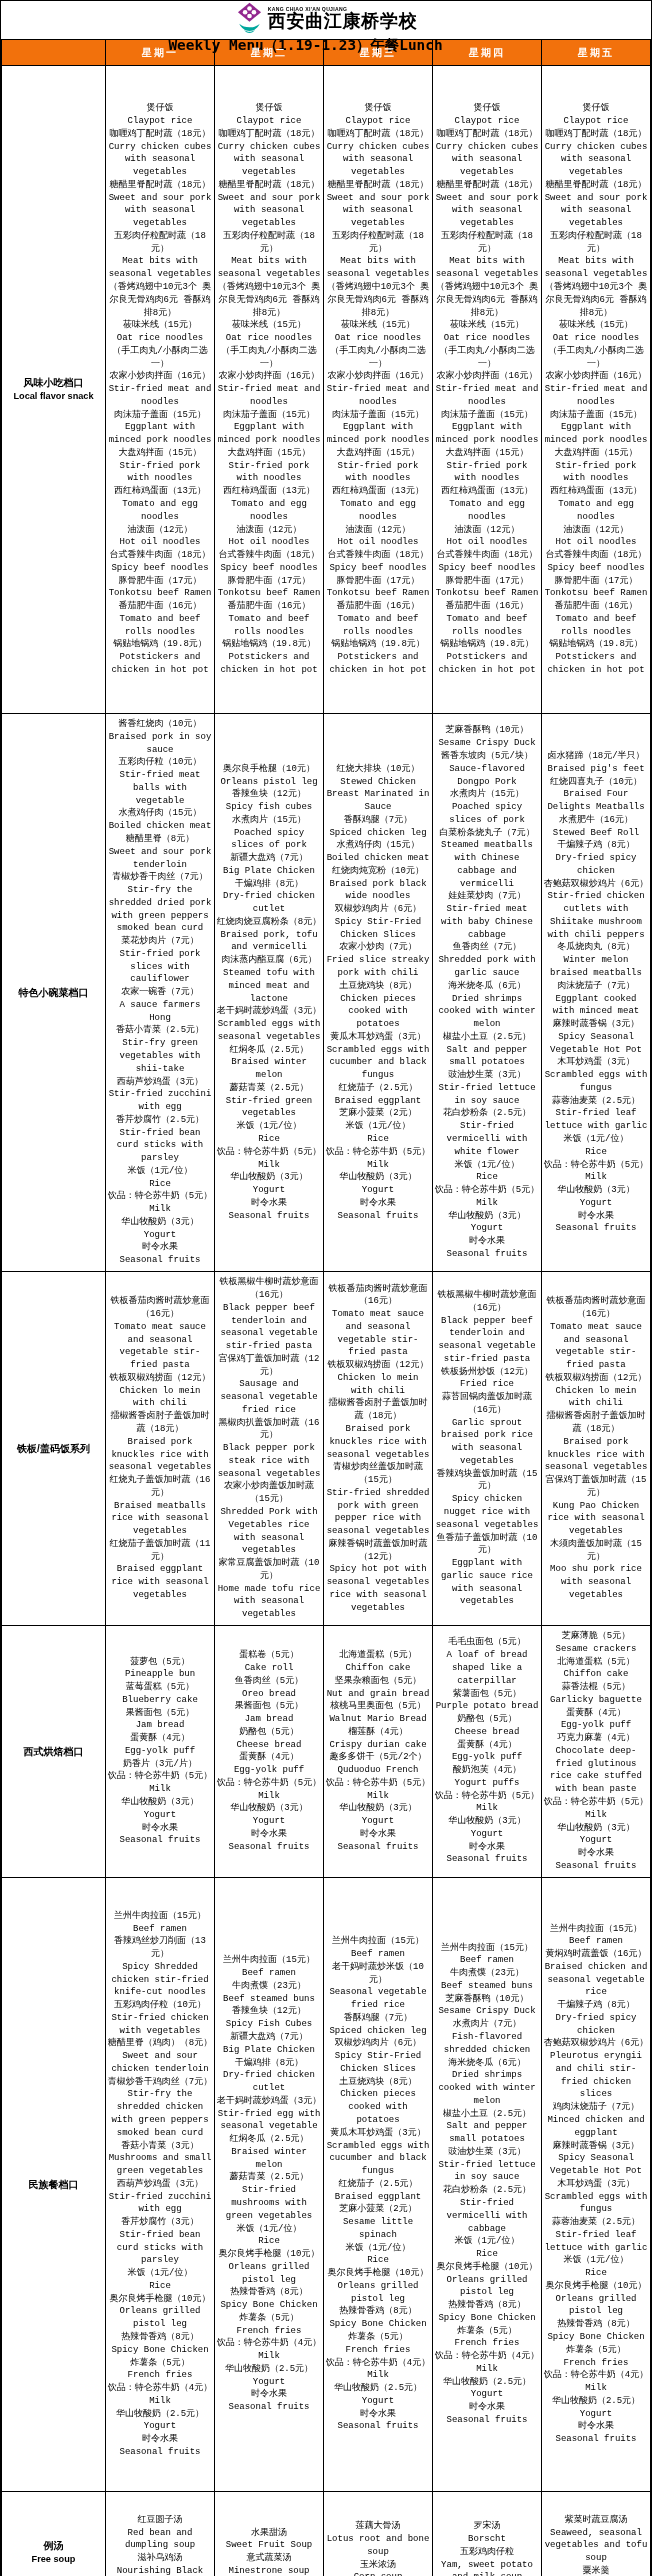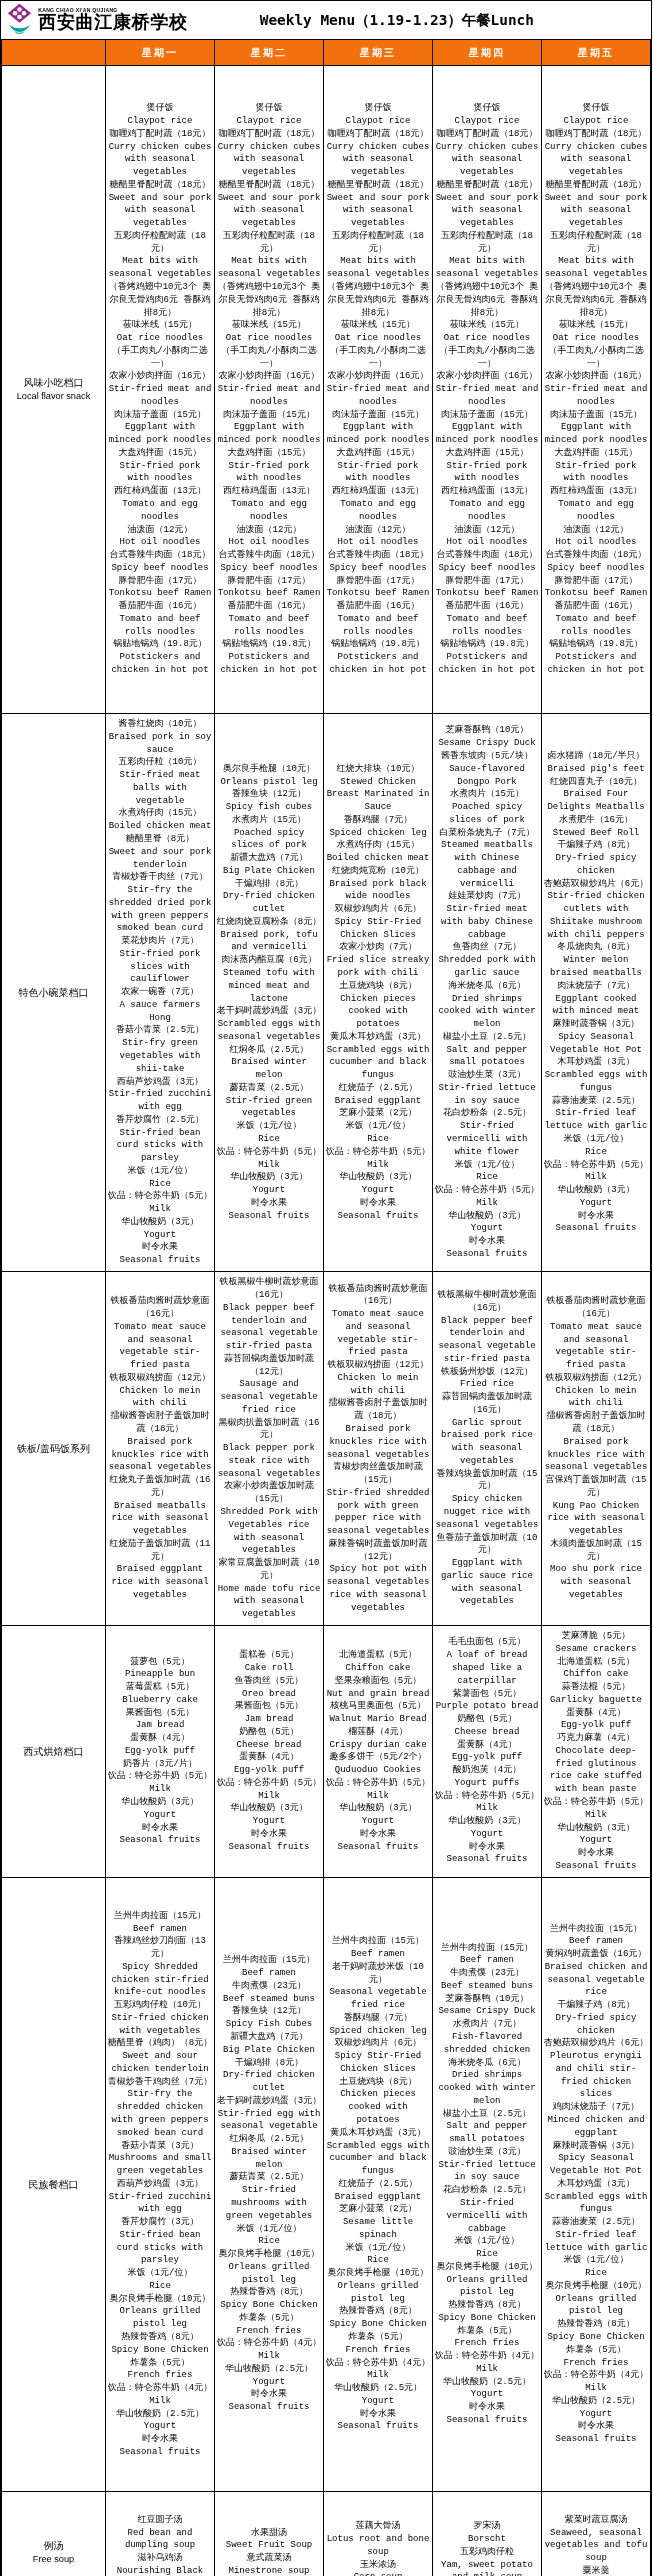--- a/index.html
+++ b/index.html
@@ -1,29 +1,29 @@
 <!DOCTYPE html>
 <html style="--accent: #F2710C;font-size:11px"><head>
 <meta charset="utf-8">
 <style>
   html,body{margin:0;padding:0;background:#fff;}
   body{font-family:"Liberation Sans","DejaVu Sans",sans-serif;color:#000;}
   .sheet{width:650px;border:1.4px solid #000;border-bottom:4.1px solid #000;background:#fff;}
-  .topbar{display:flex;align-items:center;height:38px;padding:1.4px 4.1px 1.4px 4.1px;box-sizing:border-box;background:#fff;}
+  .topbar{display:flex;align-items:center;height:38px;padding:1.4px 4.1px 1.4px 4.1px;box-sizing:border-box;background:#fff;flex-direction:column;}
   .logo-wrap{display:flex;align-items:center;gap:4.1px;min-width:171px;}
   .logo-text .en{font-size:5.1px;font-weight:bold;letter-spacing:0.3px;line-height:1;}
   .logo-text .zh{font-size:18px;font-weight:bold;line-height:1.1;letter-spacing:0.7px;}
   .title{flex:1;text-align:center;font-weight:bold;font-size:14.4px;
          font-family:"DejaVu Sans Mono","Liberation Sans",monospace;padding-right:41px;}
   table.menu{border-collapse:collapse;table-layout:fixed;width:100%;}
   table.menu th,table.menu td{border:0.7px solid #000;vertical-align:middle;
       text-align:center;padding:4.1px 1.4px;box-sizing:border-box;}
   tr.dayrow th{background:var(--accent,#F2710C);color:#fff;font-size:10px;
       font-weight:bold;height:26px;letter-spacing:2.1px;padding:1.4px;}
-  th.rowlabel{font-weight:normal;font-size:10px;background:#fff;line-height:1.5;padding:2.7px;}
+  th.rowlabel{font-weight:bold;font-size:10px;background:#fff;line-height:1.5;padding:2.7px;}
   th.rowlabel .le{font-size:9.2px;}
   td.menu-cell{font-size:9px;line-height:1.42;font-weight:normal;font-family:Liberation Mono, monospace;}
   td.menu-cell .line{margin:0 auto;}
   tr.r0{height:648px;} tr.r1{height:546px;} tr.r2{height:353px;}
   tr.r3{height:231px;} tr.r4{height:614px;} tr.r5{height:122px;}
   .logo-svg{display:block;}
 </style>
 </head>
 <body>
 
@@ -401,21 +401,21 @@
             <div class="line">擂椒酱香卤肘子盖饭加时蔬（18元）</div>
             <div class="line">Braised pork knuckles rice with seasonal vegetables</div>
             <div class="line">红烧丸子盖饭加时蔬（16元）</div>
             <div class="line">Braised meatballs rice with seasonal vegetables</div>
             <div class="line">红烧茄子盖饭加时蔬（11元）</div>
             <div class="line">Braised eggplant rice with seasonal vegetables</div>
           </td>
           <td class="menu-cell">
             <div class="line">铁板黑椒牛柳时蔬炒意面（16元）</div>
             <div class="line">Black pepper beef tenderloin and seasonal vegetable stir-fried pasta</div>
-            <div class="line">蒜苔回锅肉盖饭加时蔬（12元）</div>
+            <div class="line">宫保鸡丁盖饭加时蔬（12元）</div>
             <div class="line">Sausage and seasonal vegetable fried rice</div>
             <div class="line">黑椒肉扒盖饭加时蔬（16元）</div>
             <div class="line">Black pepper pork steak rice with seasonal vegetables</div>
             <div class="line">农家小炒肉盖饭加时蔬（15元）</div>
             <div class="line">Shredded Pork with Vegetables rice with seasonal vegetables</div>
             <div class="line">家常豆腐盖饭加时蔬（10元）</div>
             <div class="line">Home made tofu rice with seasonal vegetables</div>
           </td>
           <td class="menu-cell">
             <div class="line">铁板番茄肉酱时蔬炒意面（16元）</div>
@@ -496,21 +496,21 @@
           <td class="menu-cell">
             <div class="line">北海道蛋糕（5元）</div>
             <div class="line">Chiffon cake</div>
             <div class="line">坚果杂粮面包（5元）</div>
             <div class="line">Nut and grain bread</div>
             <div class="line">核桃马里奥面包（5元）</div>
             <div class="line">Walnut Mario Bread</div>
             <div class="line">榴莲酥（4元）</div>
             <div class="line">Crispy durian cake</div>
             <div class="line">趣多多饼干（5元/2个）</div>
-            <div class="line">Quduoduo Cookies</div>
+            <div class="line">Quduoduo French</div>
             <div class="line">饮品：特仑苏牛奶（5元）</div>
             <div class="line">Milk</div>
             <div class="line">华山牧酸奶（3元）</div>
             <div class="line">Yogurt</div>
             <div class="line">时令水果</div>
             <div class="line">Seasonal fruits</div>
           </td>
           <td class="menu-cell">
             <div class="line">毛毛虫面包（5元）</div>
             <div class="line">A loaf of bread shaped like a caterpillar</div>

